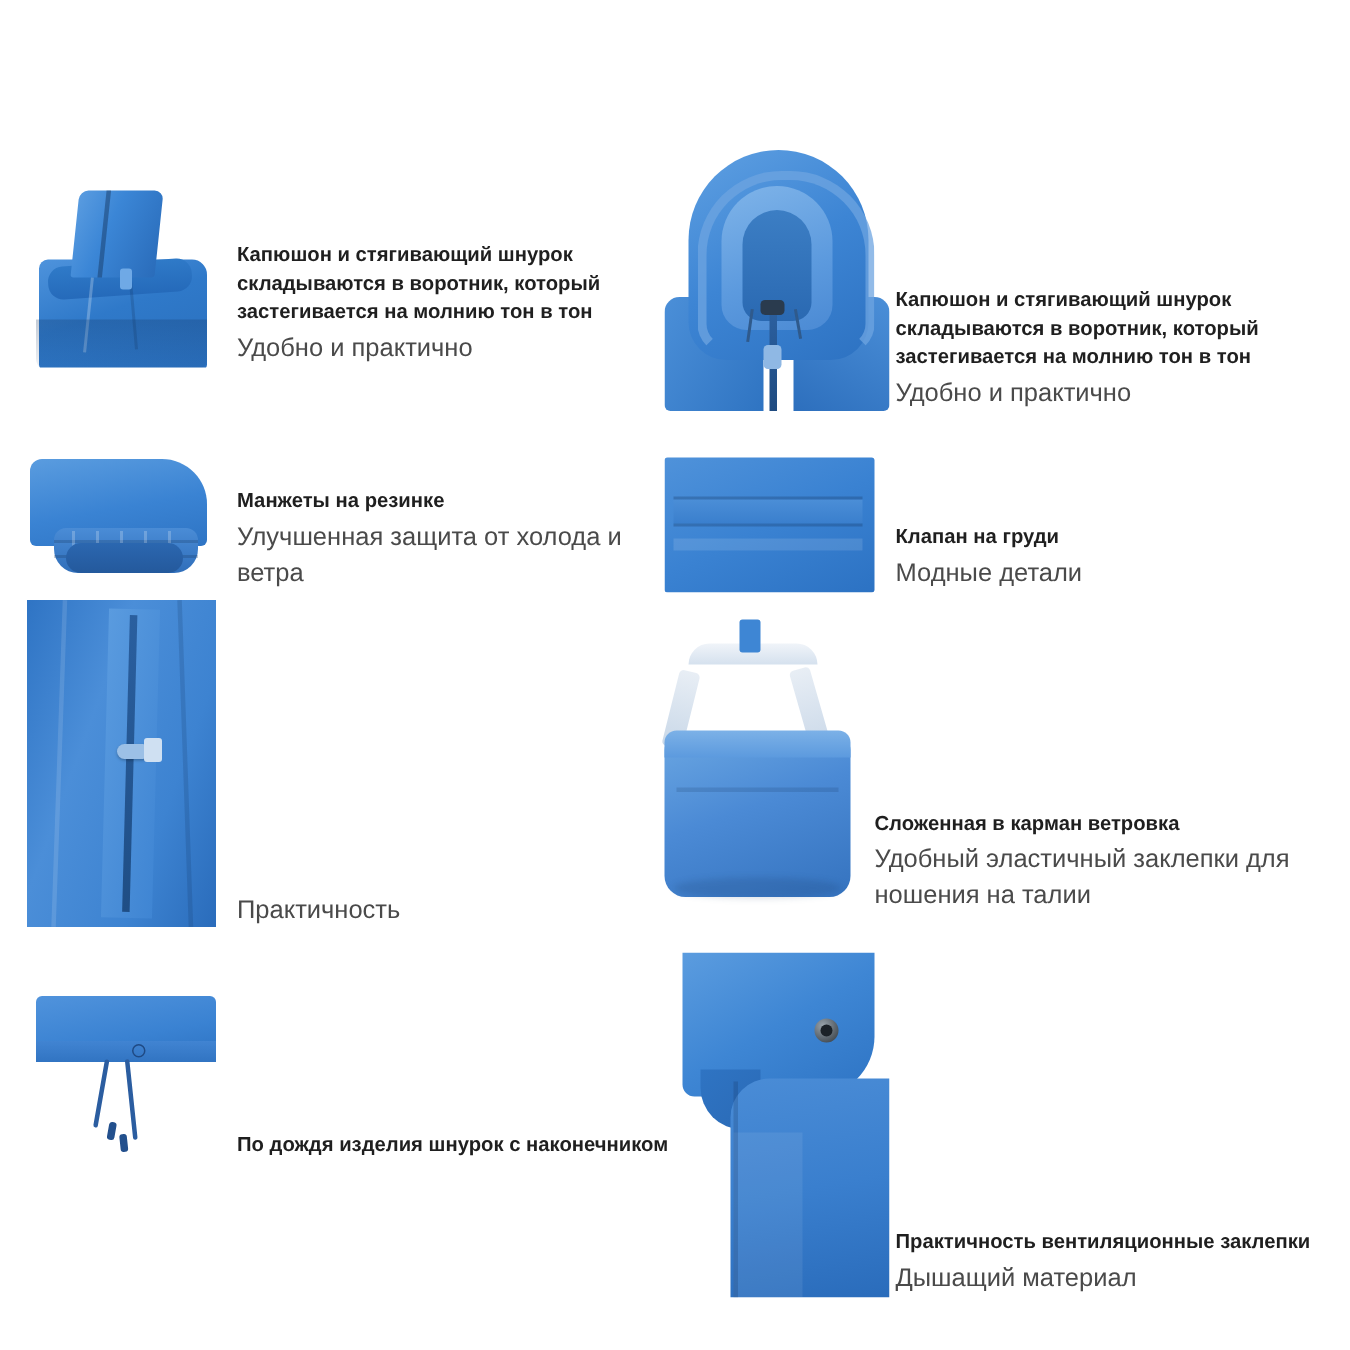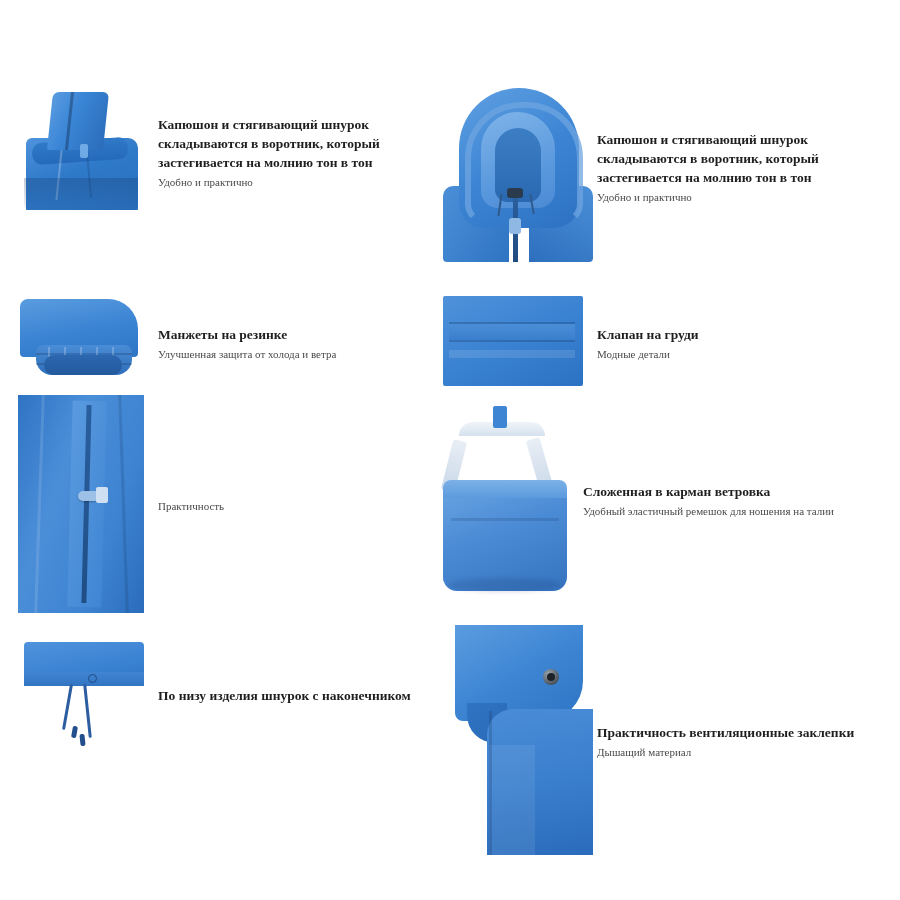--- a/index.html
+++ b/index.html
@@ -18,42 +18,41 @@
   .sheet {
     position: relative;
     width: 900px;
     height: 900px;
     background: #ffffff;
   }
 
   .feature {
     position: absolute;
     display: flex;
-    align-items: center;
-    font-family: Liberation Serif, serif;
+    align-items: flex-end;
   }
 
   .photo {
     position: relative;
     flex: 0 0 auto;
     overflow: hidden;
   }
 
   .caption {
     flex: 1 1 auto;
   }
   .caption .title {
     font-size: 13.5px;
     font-weight: bold;
     line-height: 1.42;
     color: #1f1f1f;
     margin: 0 0 3px 0;
   }
   .caption .subtitle {
-    font-size: 11px;
+    font-size: 17px;
     font-weight: normal;
     line-height: 1.45;
     color: #4a4a4a;
     margin: 0;
   }
 
   
   #f-collar-left { left: 18px; top: 55px; width: 440px; height: 190px; }
   #f-collar-left .photo { width: 128px; height: 120px; margin-right: 12px; }
   #f-collar-left .caption { padding-top: 6px; width: 300px; }
@@ -466,36 +465,36 @@
       <div class="bag-buckle"></div>
       <div class="bag-strapL"></div>
       <div class="bag-strapR"></div>
       <div class="bag-body"></div>
       <div class="bag-top"></div>
       <div class="bag-fold"></div>
       <div class="bag-shadow"></div>
     </div>
     <div class="caption">
       <p class="title">Сложенная в карман ветровка</p>
-      <p class="subtitle">Удобный эластичный ремешок для ношения на талии</p>
+      <p class="subtitle">Удобный эластичный заклепки для ношения на талии</p>
     </div>
   </div>
 
   <div class="feature" id="f-hem">
     <div class="photo">
       <div class="hem-bg"></div>
       <div class="hem-band"></div>
       <div class="hem-eyelet"></div>
       <div class="hem-cord1"></div>
       <div class="hem-cord2"></div>
       <div class="hem-tip1"></div>
       <div class="hem-tip2"></div>
     </div>
     <div class="caption">
-      <p class="title">По низу изделия шнурок с наконечником</p>
+      <p class="title">По дождя изделия шнурок с наконечником</p>
     </div>
   </div>
 
   <div class="feature" id="f-eyelet">
     <div class="photo">
       <div class="ey-sleeve"></div>
       <div class="ey-underarm"></div>
       <div class="ey-body"></div>
       <div class="ey-shade"></div>
       <div class="ey-seam"></div>

